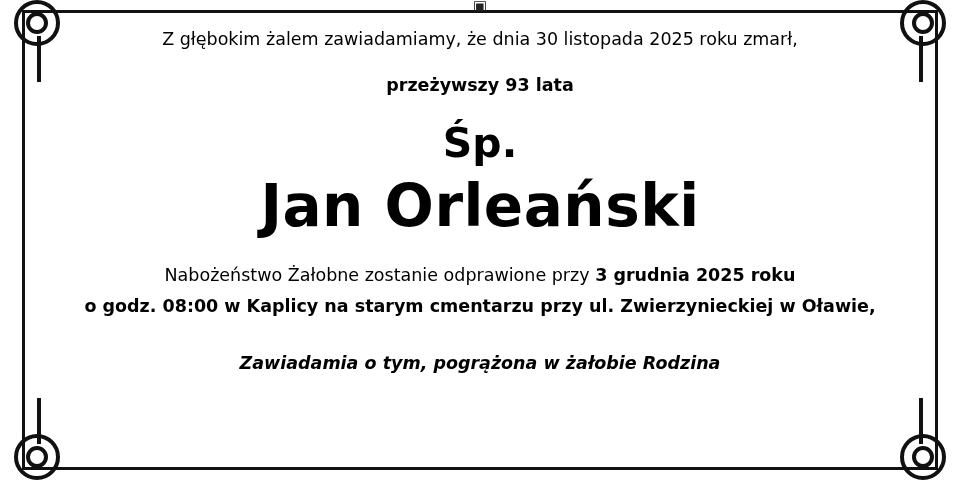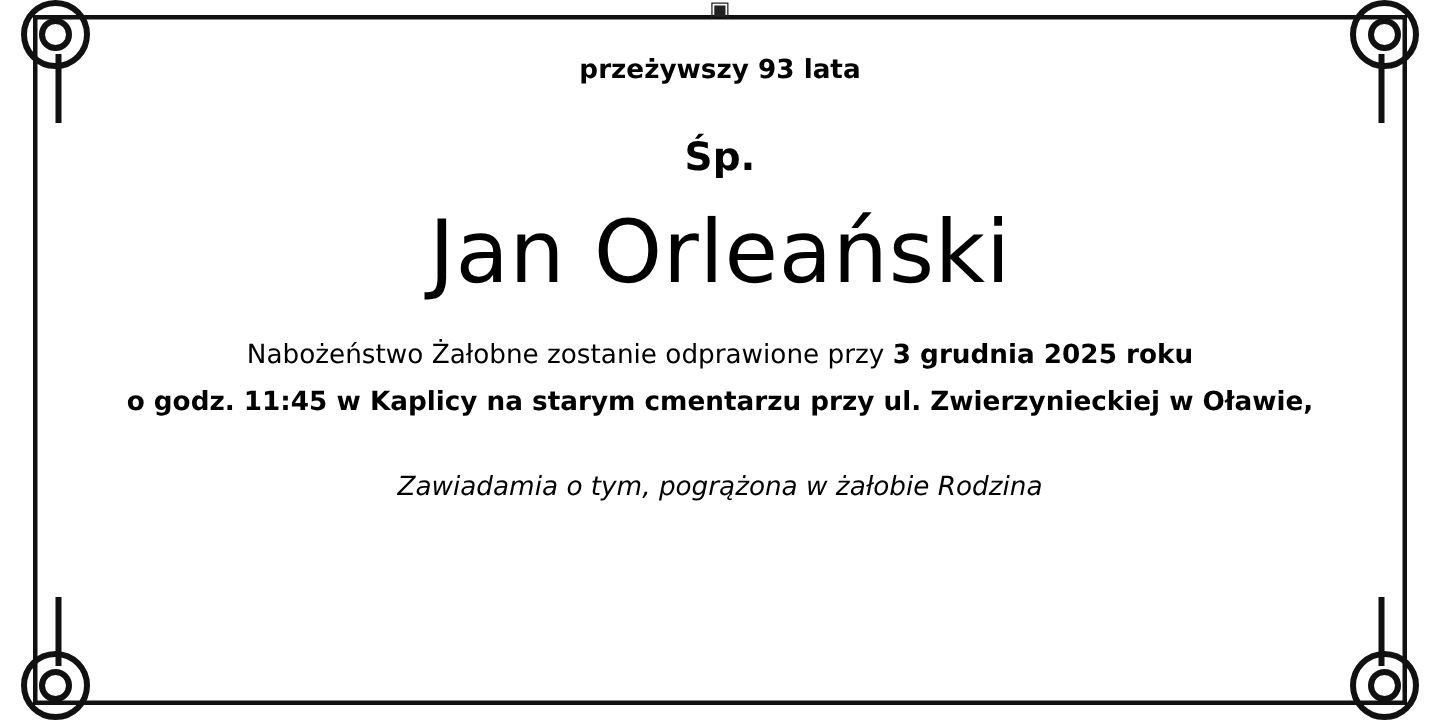--- a/index.html
+++ b/index.html
@@ -104,48 +104,48 @@
     line-height: 22px;
   }
   .line-2 {
     margin: 24px 0 0 0;
     font-size: 17.5px;
     line-height: 22px;
     font-weight: bold;
   }
   .honorific {
     margin: 30px 0 0 0;
-    font-size: 26px;
+    font-size: 41px;
     font-weight: bold;
     line-height: 34px;
   }
   .deceased-name {
     margin: 14px 0 0 0;
     font-size: 58px;
-    font-weight: normal;
+    font-weight: bold;
     line-height: 64px;
     letter-spacing: 0.5px;
   }
 
   .service-block {
     margin: 26px 0 0 0;
   }
   .service-block p {
     margin: 0 0 8px 0;
     font-size: 17.5px;
     line-height: 23px;
   }
   .service-block p:last-child { margin-bottom: 0; }
   .service-block b { font-weight: bold; }
 
   .signature {
     margin: 34px 0 0 0;
     font-size: 17.5px;
     font-style: italic;
-    font-weight: normal;
+    font-weight: bold;
     line-height: 22px;
   }
 </style>
 </head>
 <body>
 
 <div id="notice">
 
   <div class="frame-line frame-top"></div>
   <div class="frame-line frame-bottom"></div>
@@ -170,28 +170,29 @@
   <div class="corner corner-br">
     <span class="ring ring-outer"></span>
     <span class="ring ring-inner"></span>
     <span class="stroke stroke-v"></span>
   </div>
 
   <div class="content">
 
     <div class="glyph-top">▣</div>
 
+    <p class="line-1">Z głębokim żalem zawiadamiamy, że dnia 30 listopada 2025 roku zmarł,</p>
 
     <p class="line-2">przeżywszy 93 lata</p>
 
     <p class="honorific">Śp.</p>
 
     <p class="deceased-name">Jan Orleański</p>
 
     <div class="service-block">
       <p><span>Nabożeństwo Żałobne zostanie odprawione przy </span><b>3 grudnia 2025 roku</b></p>
-      <p><b>o godz. 11:45 w Kaplicy na starym cmentarzu przy ul. Zwierzynieckiej w Oławie,</b></p>
+      <p><b>o godz. 08:00 w Kaplicy na starym cmentarzu przy ul. Zwierzynieckiej w Oławie,</b></p>
     </div>
 
     <p class="signature">Zawiadamia o tym, pogrążona w żałobie Rodzina</p>
 
   </div>
 </div>
 
 </body></html>

